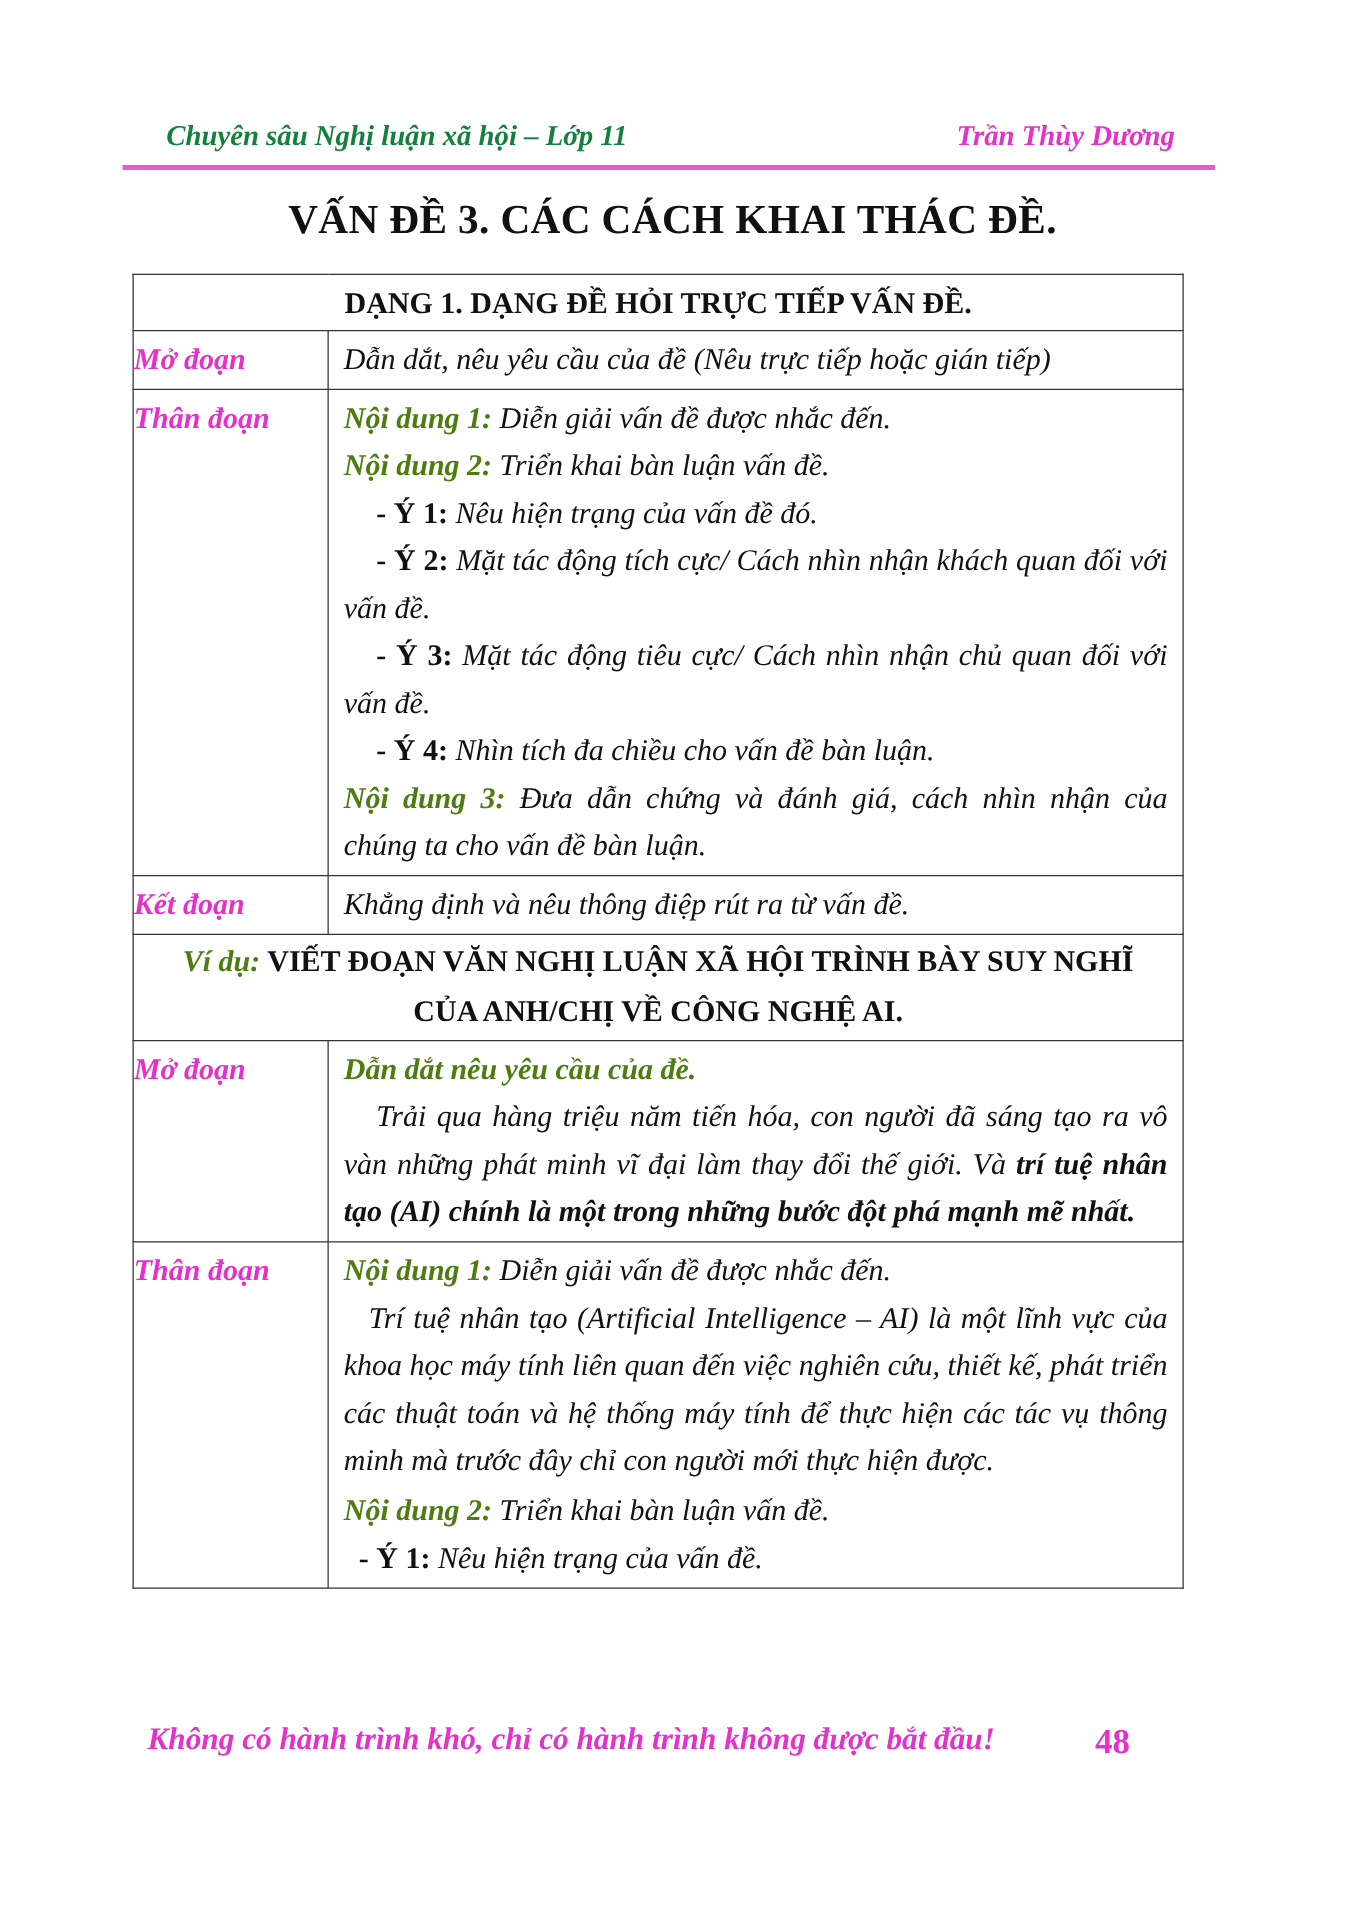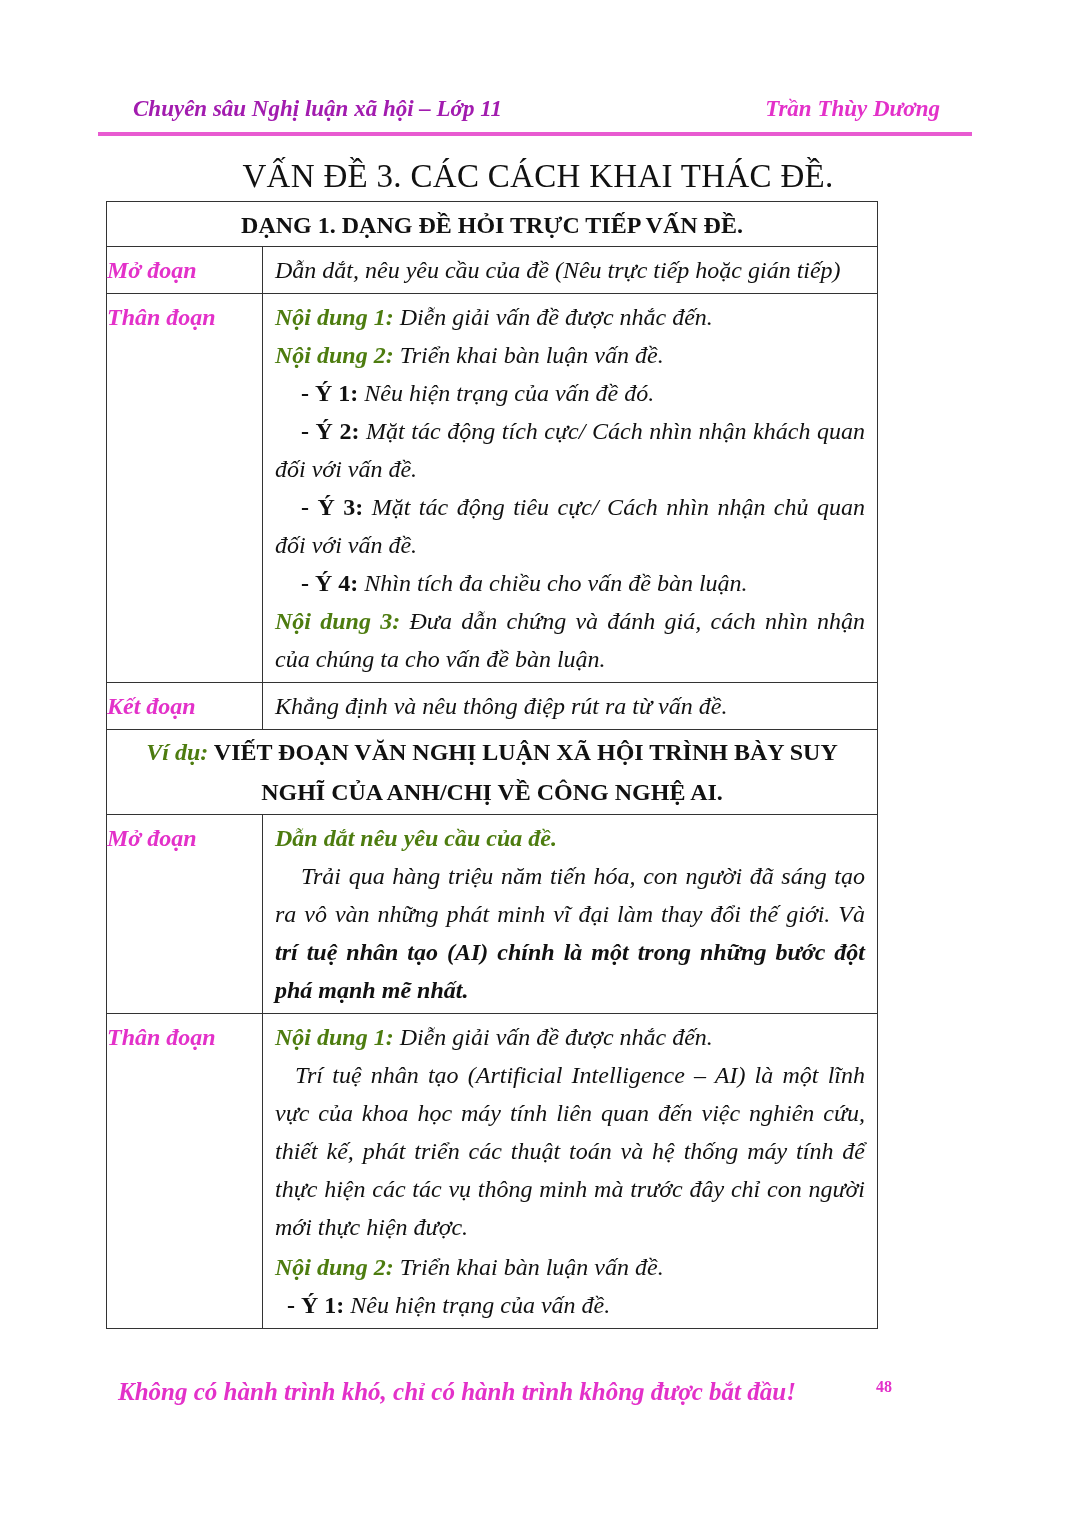--- a/index.html
+++ b/index.html
@@ -1,42 +1,42 @@
 <!DOCTYPE html>
 <html><head>
 <meta charset="utf-8">
 <style>
   html, body { margin: 0; padding: 0; background: #ffffff; }
   body { width: 1076px; height: 1524px; position: relative; overflow: hidden;
          font-family: "DejaVu Serif", "Liberation Serif", serif; color: #111; }
   .page-header { position: absolute; left: 98px; top: 92px; width: 874px; height: 40px;
                  border-bottom: 4px solid #e85bd1; }
   .hdr-left { position: absolute; left: 35px; top: 4px; font-size: 23px; font-style: italic; font-weight: bold;
-              color: #a21caf; font-family: "Liberation Serif", serif; }
+              color: #15803d; font-family: "Liberation Serif", serif; }
   .hdr-right { position: absolute; right: 32px; top: 4px; font-size: 23px; font-style: italic; font-weight: bold;
                color: #e331c9; font-family: "Liberation Serif", serif; }
   .page-title { position: absolute; left: 0; width: 1076px; top: 158px; text-align: center;
-                font-size: 33px; font-weight: normal; font-family: "Liberation Serif", serif; letter-spacing: 0.3px; }
-  table.main { position: absolute; left: 106px; top: 201px; width: 772px; border-collapse: collapse;
+                font-size: 33px; font-weight: bold; font-family: "Liberation Serif", serif; letter-spacing: 0.3px; }
+  table.main { position: absolute; left: 106px; top: 219px; width: 841px; border-collapse: collapse;
                font-family: "Liberation Serif", serif; font-size: 24px; }
   table.main td { border: 1.5px solid #333; vertical-align: top; padding: 0; }
   td.section-head { text-align: center; font-weight: bold; padding: 8px 10px 6px 10px !important; line-height: 30px; }
   td.label { width: 155px; color: #e331c9; font-style: italic; font-weight: bold;
              padding-top: 8px !important; line-height: 30px; margin-top: 12px; }
   td.content { padding: 4px 12px 4px 12px !important; font-style: italic; }
   .line { line-height: 38px; margin: 0; }
   .pink { color: #4d7c0f; font-weight: bold; }
   .b { font-weight: bold; font-style: normal; }
   .bi { font-weight: bold; }
   .ind { text-indent: 26px; }
   .justify { text-align: justify; }
   .para { margin: 0; line-height: 38px; }
   .footer-left { position: absolute; left: 118px; top: 1378px; font-size: 25px; font-style: italic; font-weight: bold;
                  color: #e331c9; font-family: "Liberation Serif", serif; }
-  .footer-num { position: absolute; left: 876px; top: 1378px; font-size: 16px; font-weight: bold;
+  .footer-num { position: absolute; left: 876px; top: 1378px; font-size: 28px; font-weight: bold;
                 color: #e331c9; font-family: "Liberation Serif", serif; }
 </style>
 </head>
 <body>
 
 <div class="page-header">
   <span class="hdr-left">Chuyên sâu Nghị luận xã hội – Lớp 11</span>
   <span class="hdr-right">Trần Thùy Dương</span>
 </div>
 

